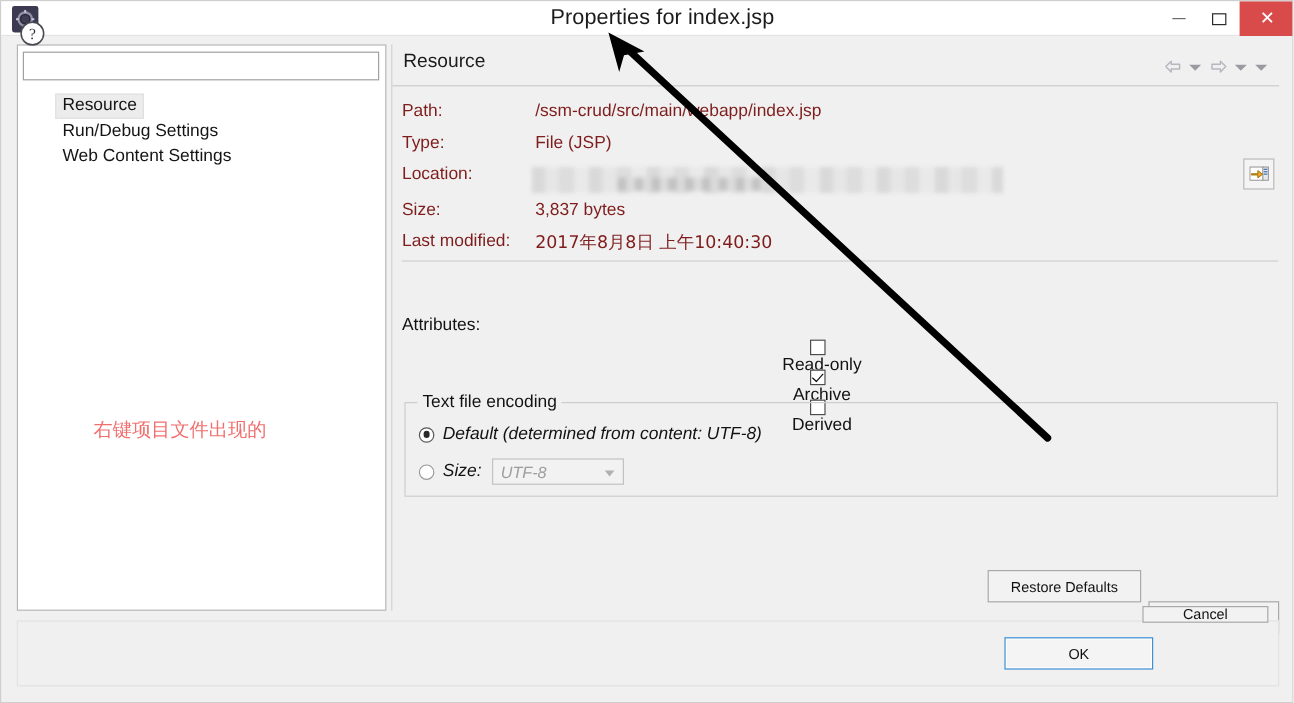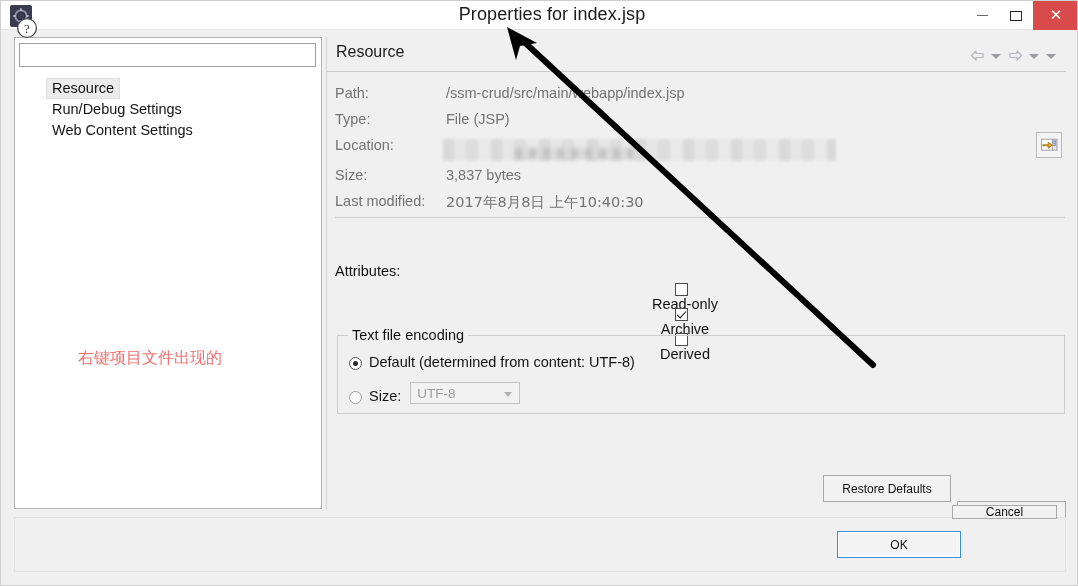--- a/index.html
+++ b/index.html
@@ -190,21 +190,21 @@
   
   .details {
     position: absolute;
     left: 9px; top: 48px;
     width: 722px;
   }
   .drow {
     position: relative;
     height: 26px;
     font-size: 14.5px;
-    color: #737373;
+    color: #7f1d1d;
     font-family: "Liberation Sans", sans-serif;
   }
   .dlabel {
     position: absolute;
     left: 0; top: 0;
     white-space: nowrap;
   }
   .dvalue {
     position: absolute;
     left: 111px; top: 0;
@@ -310,23 +310,24 @@
     left: 10px; top: -9px;
     background: #f0f0f0;
     padding: 0 4px;
     font-size: 14.5px;
     color: #121212;
     font-family: "Liberation Sans", sans-serif;
   }
   .radio-row {
     position: absolute;
     display: flex;
-    align-items: flex-end;
+    align-items: center;
     font-size: 14.5px;
     color: #121212;
+    font-style: italic;
   }
   .radio {
     width: 13px; height: 13px;
     border: 1px solid #585858;
     border-radius: 50%;
     background: #ffffff;
     box-sizing: border-box;
     margin-right: 7px;
     position: relative;
     flex: none;

